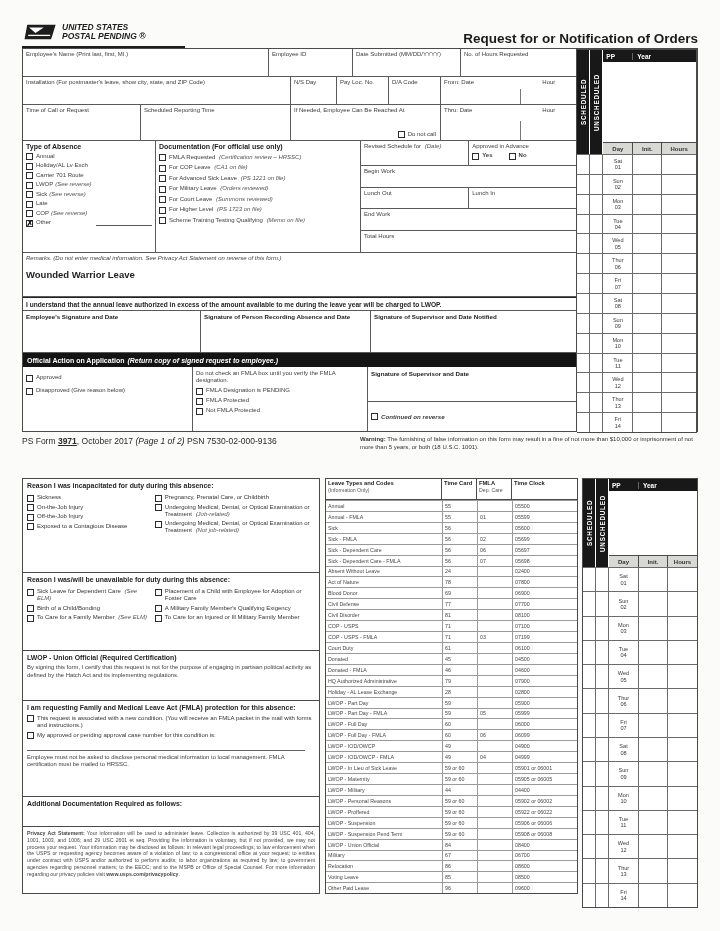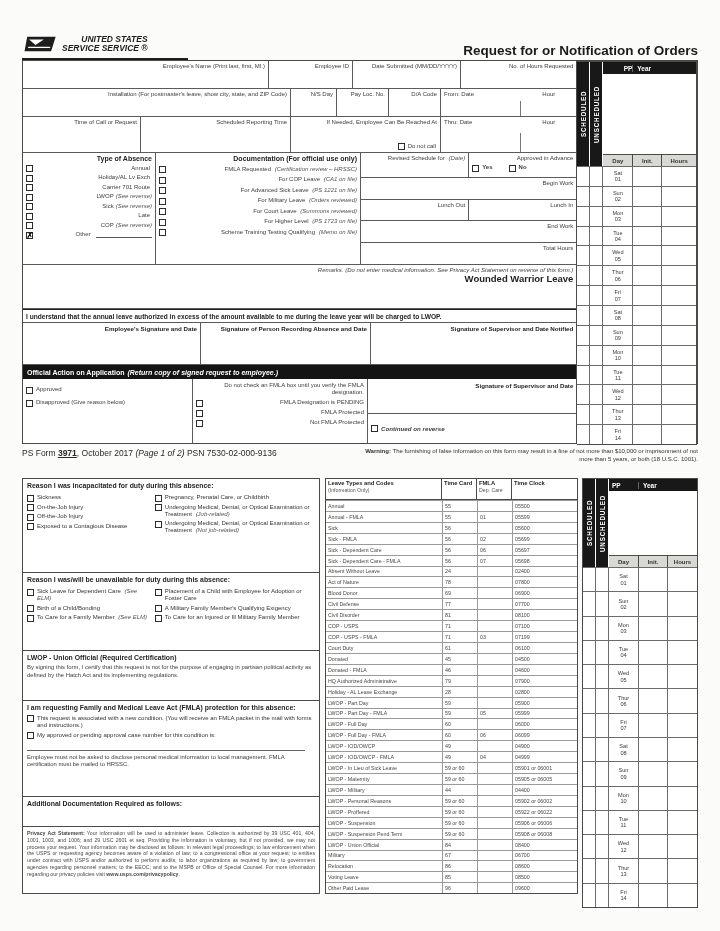--- a/index.html
+++ b/index.html
@@ -6,21 +6,21 @@
   html,body { width:720px; height:931px; }
   body {
     position: relative;
     background: #fbfbf9;
     font-family: "Liberation Sans", sans-serif;
     color: #333;
   }
   .page { position: absolute; left: 22px; width: 676px; }
 
   
-  .p1 { top: 24px; text-align: right; }
+  .p1 { top: 12px; }
   .p1-head { height: 36px; display: flex; justify-content: space-between; align-items: flex-end; }
   .logo-wrap { display: flex; align-items: center; gap: 4px; border-bottom: 2.5px solid #1d1d1d; padding: 2px 40px 3px 2px; }
   .logo-text { font-weight: bold; font-style: italic; font-size: 8.5px; line-height: 1.1; color: #1d1d1d; white-space: pre-line; }
   .doc-title { font-weight: bold; font-size: 13.5px; color: #1b1b1b; padding-bottom: 2px; }
 
   
   .bordered { border: 1px solid #4a4a4a; }
   .frow { display: flex; border-bottom: 1px solid #5a5a5a; }
   .frow:last-child { border-bottom: none; }
   .cell { border-right: 1px solid #5a5a5a; padding: 2px 3px; font-size: 6px; color: #3c3c3c; position: relative; overflow: hidden; }
@@ -53,21 +53,21 @@
   .c-rev  { flex: 1; padding: 0; display: flex; flex-direction: column; }
   .rev-row { display: flex; border-bottom: 1px solid #5a5a5a; flex: 1; }
   .rev-row:last-child { border-bottom: none; }
   .rev-cell { flex: 1; padding: 2px 3px; font-size: 6px; border-right: 1px solid #5a5a5a; position: relative; }
   .rev-cell:last-child { border-right: none; }
   .yesno { display: flex; gap: 16px; margin-top: 3px; }
   .yesno .ck-row { margin: 0; font-weight: bold; }
 
   .r-remarks { height: 44px; flex-direction: column; padding: 2px 3px; }
   .remarks-label { font-style: italic; font-size: 6px; color: #444; }
-  .remarks-value { font-weight: bold; font-size: 9.5px; color: #222; margin-top: 0; }
+  .remarks-value { font-weight: bold; font-size: 9.5px; color: #222; margin-top: 8px; }
 
   .r-underst { height: 14px; border-top: 1.5px solid #222; align-items: center; padding: 0 3px;
                font-weight: bold; font-size: 6.6px; color: #1d1d1d; }
   .r-sign { height: 42px; }
   .c-sig1 { width: 178px; } .c-sig2 { width: 170px; } .c-sig3 { flex: 1; }
   .sig-label { font-weight: bold; font-size: 6.2px; color: #222; }
 
   .r-offbar { height: 14px; background: #141414; color: #fff; align-items: center; padding: 0 4px;
               font-size: 7px; font-weight: bold; border-bottom: none; }
   .offbar-note { font-style: italic; margin-left: 3px; }
@@ -146,21 +146,21 @@
 <body>
 
 <div class="page p1">
   <div class="p1-head">
     <div class="logo-wrap">
       <svg width="34" height="22" viewBox="0 0 36 24">
         <polygon points="3,4 34,4 29,20 0,20" fill="#1d1d1d"></polygon>
         <polygon points="5,7 21,7 12,13" fill="#ffffff"></polygon>
         <rect x="4" y="15" width="24" height="1.4" fill="#ffffff"></rect>
       </svg>
-      <div class="logo-text"><span>UNITED STATES</span><br><span>SERVICE SERVICE ®</span></div>
+      <div class="logo-text"><span>UNITED STATES</span><br><span>POSTAL PENDING ®</span></div>
     </div>
     <div class="doc-title">Request for or Notification of Orders</div>
   </div>
 
   <div class="p1-body bordered">
     <div class="form-left">
       <div class="frow r1">
         <div class="cell c-name"><span class="flabel">Employee's Name (Print last, first, MI.)</span></div>
         <div class="cell c-eid"><span class="flabel">Employee ID</span></div>
         <div class="cell c-date"><span class="flabel">Date Submitted (MM/DD/YYYY)</span></div>

